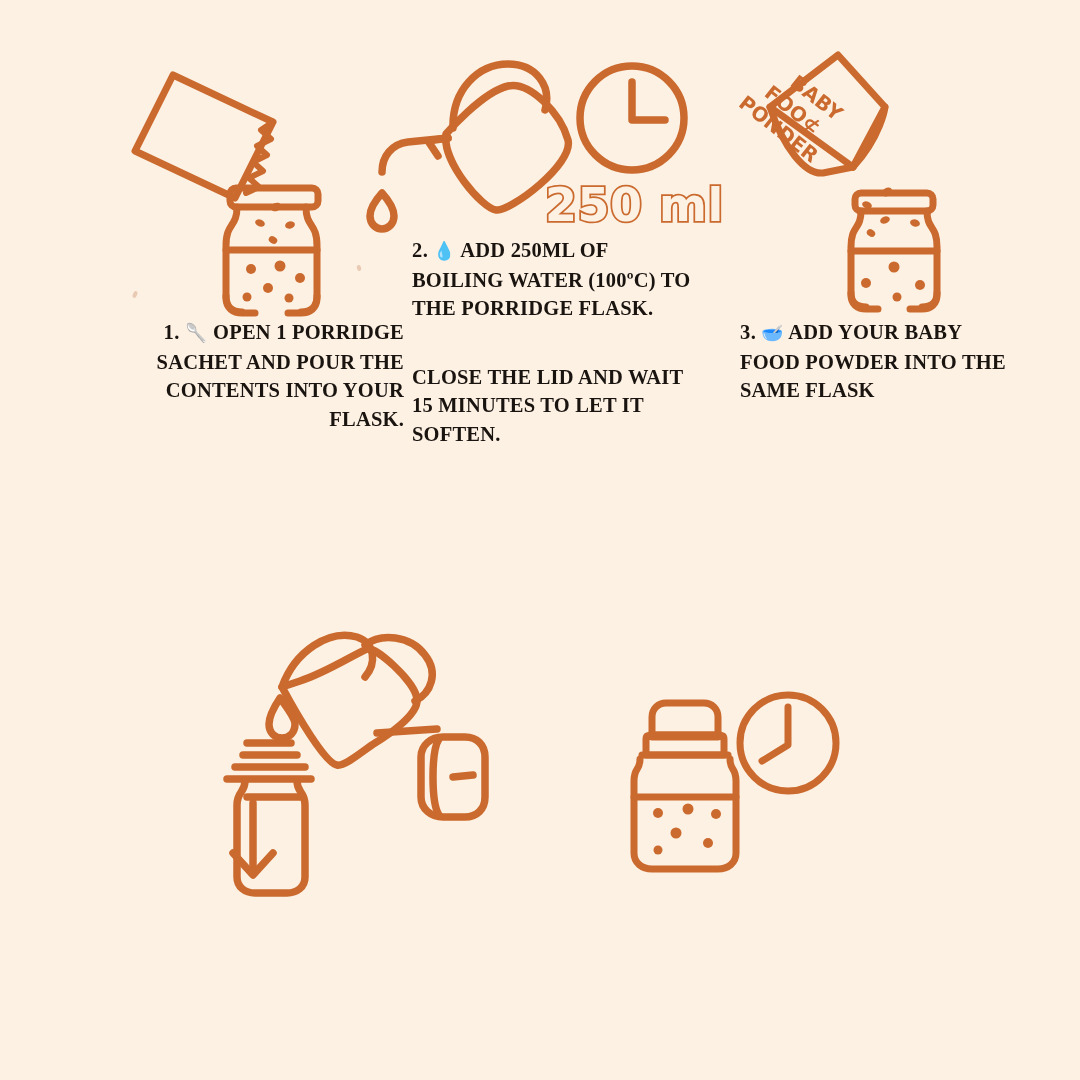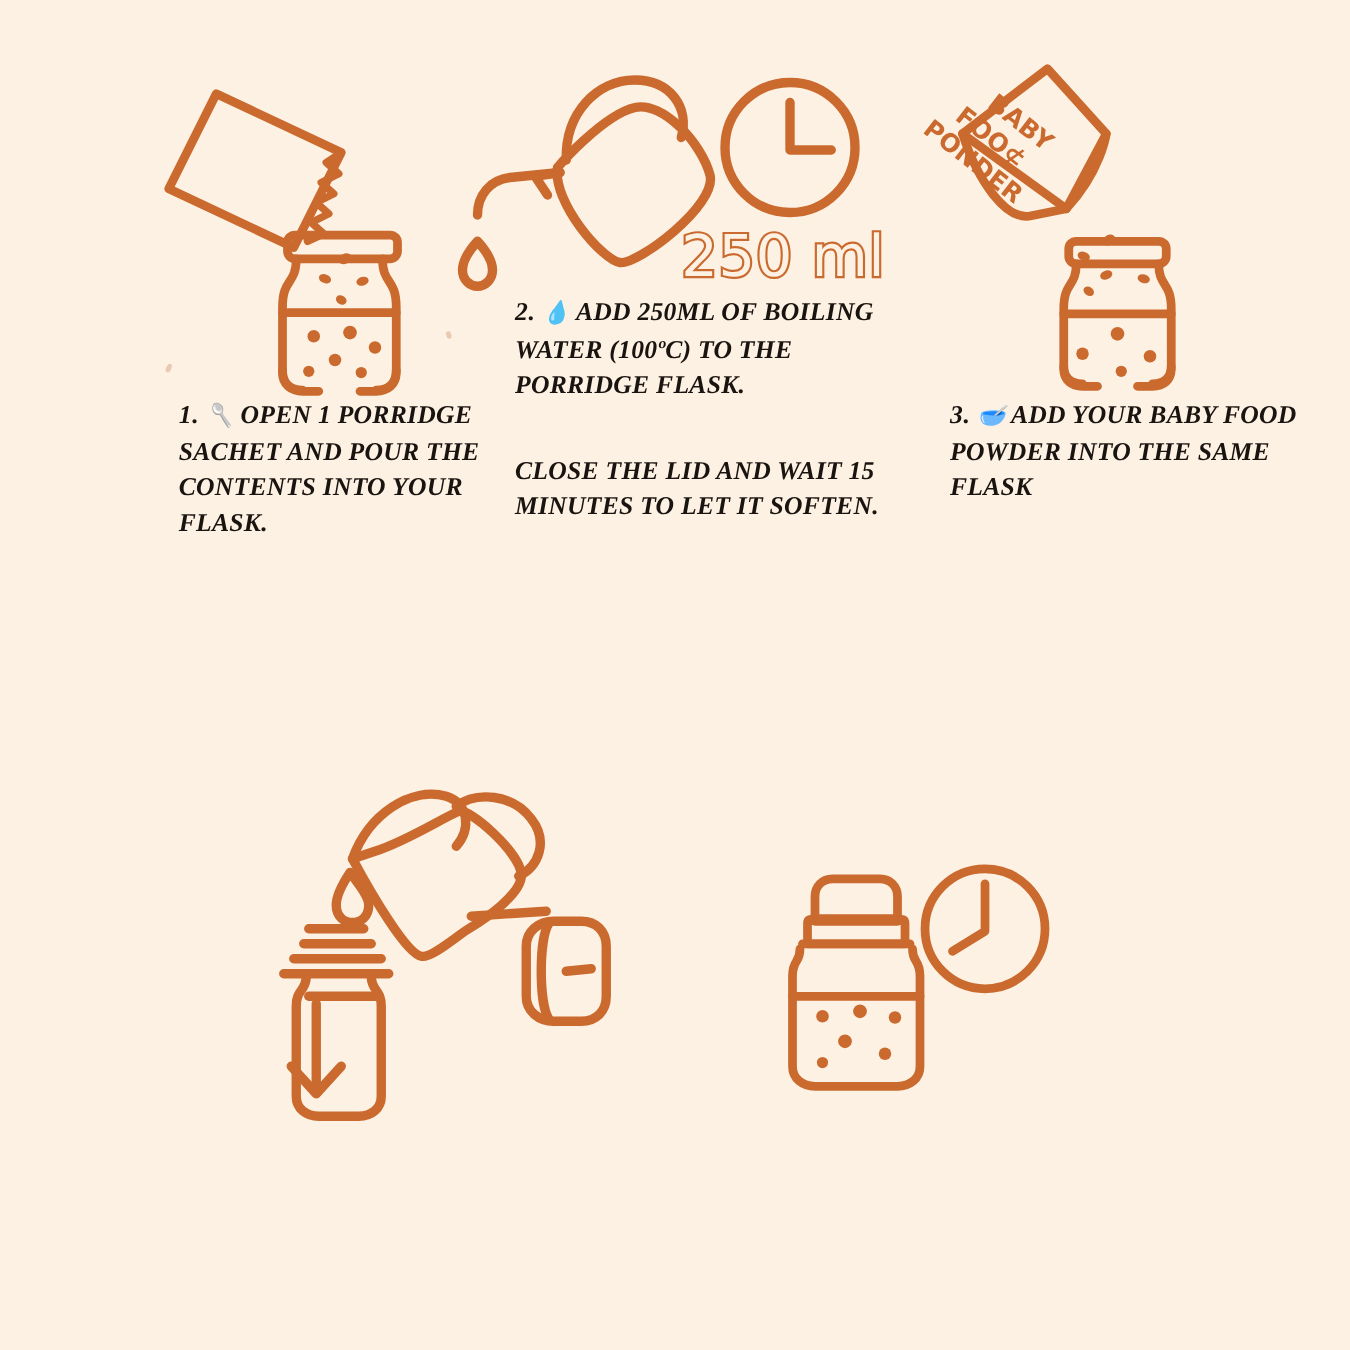--- a/index.html
+++ b/index.html
@@ -31,42 +31,41 @@
     font-family: "Liberation Serif", serif;
     font-weight: 700;
     font-size: 20.5px;
     line-height: 28.5px;
     letter-spacing: 0.2px;
     text-transform: uppercase;
     font-variant: small-caps;
   }
   .step-text p {
     margin: 0;
-    font-style: italic;
   }
   .step-text p.gap {
     margin-top: 40px;
   }
   .emoji {
     font-family: "DejaVu Sans", sans-serif;
     font-weight: normal;
     font-size: 18px;
     letter-spacing: 0;
   }
   .lead-num {
     letter-spacing: 0.5px;
   }
 
   
   .volume-label {
     position: absolute;
     left: 545px;
     top: 178px;
     font-family: "DejaVu Sans", sans-serif;
-    font-weight: 400;
+    font-weight: 700;
     font-size: 46px;
     letter-spacing: 0.5px;
     color: #fdf1e3;
     -webkit-text-stroke: 3.5px #cb6a2e;
     paint-order: stroke fill;
   }
 
   .speck {
     position: absolute;
     background: #d8a98a;
@@ -249,38 +248,38 @@
       <g fill="none" stroke="#cb6a2e" stroke-width="7" stroke-linecap="round" stroke-linejoin="round">
         <circle cx="168" cy="58" r="48"></circle>
         <path d="M168 22 L168 60 L142 76"></path>
       </g>
     </svg>
   </div>
 
   <div class="speck" style="left:133px; top:291px; width:4px; height:7px; transform:rotate(25deg);"></div>
   <div class="speck" style="left:357px; top:265px; width:4px; height:6px; transform:rotate(-15deg);"></div>
 
-  <div class="step-text" style="left:143px; top:318px; width:250px;">
+  <div class="step-text" style="left:154px; top:318px; width:250px;text-align:right;">
     <p>
       <span class="lead-num">1.</span>
       <span class="emoji">🥄</span>
       <span>OPEN 1 PORRIDGE SACHET AND POUR THE CONTENTS INTO YOUR FLASK.</span>
     </p>
   </div>
 
   <div class="step-text" style="left:412px; top:236px; width:292px;">
     <p>
       <span class="lead-num">2.</span>
       <span class="emoji">💧</span>
       <span>ADD 250ML OF BOILING WATER (100ºC) TO THE PORRIDGE FLASK.</span>
     </p>
     <p class="gap">CLOSE THE LID AND WAIT 15 MINUTES TO LET IT SOFTEN.</p>
   </div>
 
-  <div class="step-text" style="left:760px; top:318px; width:280px;">
+  <div class="step-text" style="left:740px; top:318px; width:280px;">
     <p>
       <span class="lead-num">3.</span>
       <span class="emoji">🥣</span>
       <span>ADD YOUR BABY FOOD POWDER INTO THE SAME FLASK</span>
     </p>
   </div>
 
 
   <div class="step-text" style="left:550px; top:895px; width:300px;">
   </div>

